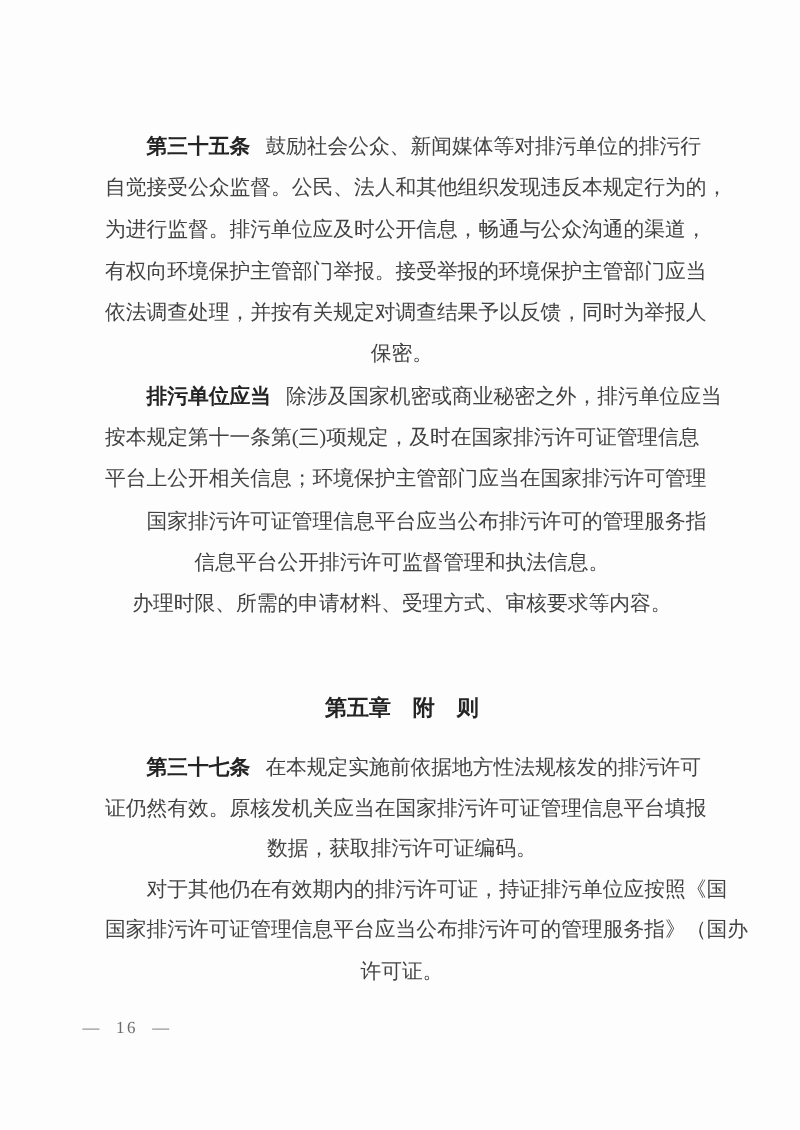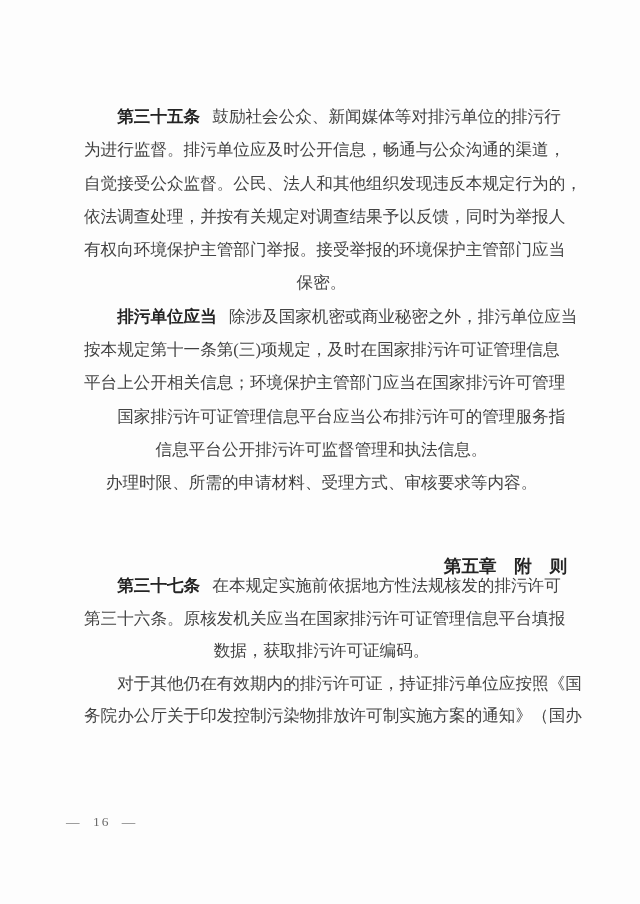--- a/index.html
+++ b/index.html
@@ -16,21 +16,21 @@
     inset: 0;
     background: #fdfdfd;
   }
   .textblock {
     position: absolute;
     left: 68px;
     width: 499px;
     font-size: 16.6px;
   }
   .block-a { top: 88px; }
-  .block-b { top: 558px; }
+  .block-b { top: 586px; }
   .line {
     height: 33.3px;
     line-height: 33.3px;
     white-space: nowrap;
     text-align: center;
   }
   .block-b .line { height: 32.6px; line-height: 32.6px; }
   .line.just {
     text-align: justify;
     text-align-last: justify;
@@ -38,21 +38,21 @@
   }
   .line.indent { text-indent: 2em; }
   .bold, b { font-weight: bold; color: #242424; }
   .chapter-heading {
     position: absolute;
     left: 68px;
     top: 542px;
     width: 499px;
     height: 33px;
     line-height: 33px;
-    text-align: right;
+    text-align: center;
     font-size: 17.6px;
     font-weight: bold;
     color: #242424;
   }
   .page-number {
     position: absolute;
     left: 58px;
     top: 806px;
     font-size: 13.5px;
     color: #6b6b6b;
@@ -60,38 +60,39 @@
     word-spacing: 6px;
   }
 </style>
 </head>
 <body>
 
 <div class="page">
 
   <div class="textblock block-a">
       <div class="line indent just"><span class="bold">第三十五条</span><span> 鼓励社会公众、新闻媒体等对排污单位的排污行</span></div>
+      <div class="line just"><span>自觉接受公众监督。公民、法人和其他组织发现违反本规定行为的，</span></div>
       <div class="line just"><span>为进行监督。排污单位应及时公开信息，畅通与公众沟通的渠道，</span></div>
-      <div class="line just"><span>自觉接受公众监督。公民、法人和其他组织发现违反本规定行为的，</span></div>
+      <div class="line just"><span>有权向环境保护主管部门举报。接受举报的环境保护主管部门应当</span></div>
       <div class="line just"><span>依法调查处理，并按有关规定对调查结果予以反馈，同时为举报人</span></div>
-      <div class="line just"><span>有权向环境保护主管部门举报。接受举报的环境保护主管部门应当</span></div>
       <div class="line"><span>保密。</span></div>
       <div class="line indent just"><span class="bold">排污单位应当</span><span> 除涉及国家机密或商业秘密之外，排污单位应当</span></div>
       <div class="line just"><span>按本规定第十一条第(三)项规定，及时在国家排污许可证管理信息</span></div>
       <div class="line just"><span>平台上公开相关信息；环境保护主管部门应当在国家排污许可管理</span></div>
       <div class="line indent just"><span>国家排污许可证管理信息平台应当公布排污许可的管理服务指</span></div>
       <div class="line"><span>信息平台公开排污许可监督管理和执法信息。</span></div>
       <div class="line"><span>办理时限、所需的申请材料、受理方式、审核要求等内容。</span></div>
     </div>
 
   <div class="chapter-heading">第五章　附　则</div>
 
   <div class="textblock block-b">
       <div class="line indent just"><span class="bold">第三十七条</span><span> 在本规定实施前依据地方性法规核发的排污许可</span></div>
-      <div class="line just"><span>第三十六条。原核发机关应当在国家排污许可证管理信息平台填报</span></div>
+      <div class="line just"><span>证仍然有效。原核发机关应当在国家排污许可证管理信息平台填报</span></div>
       <div class="line"><span>数据，获取排污许可证编码。</span></div>
       <div class="line indent just"><span>对于其他仍在有效期内的排污许可证，持证排污单位应按照《国</span></div>
-      <div class="line just"><span>务院办公厅关于印发控制污染物排放许可制实施方案的通知》（国办</span></div>
+      <div class="line just"><span>国家排污许可证管理信息平台应当公布排污许可的管理服务指》（国办</span></div>
+      <div class="line"><span>许可证。</span></div>
     </div>
 
   <div class="page-number">— 16 —</div>
 
 </div>
 
 </body></html>

